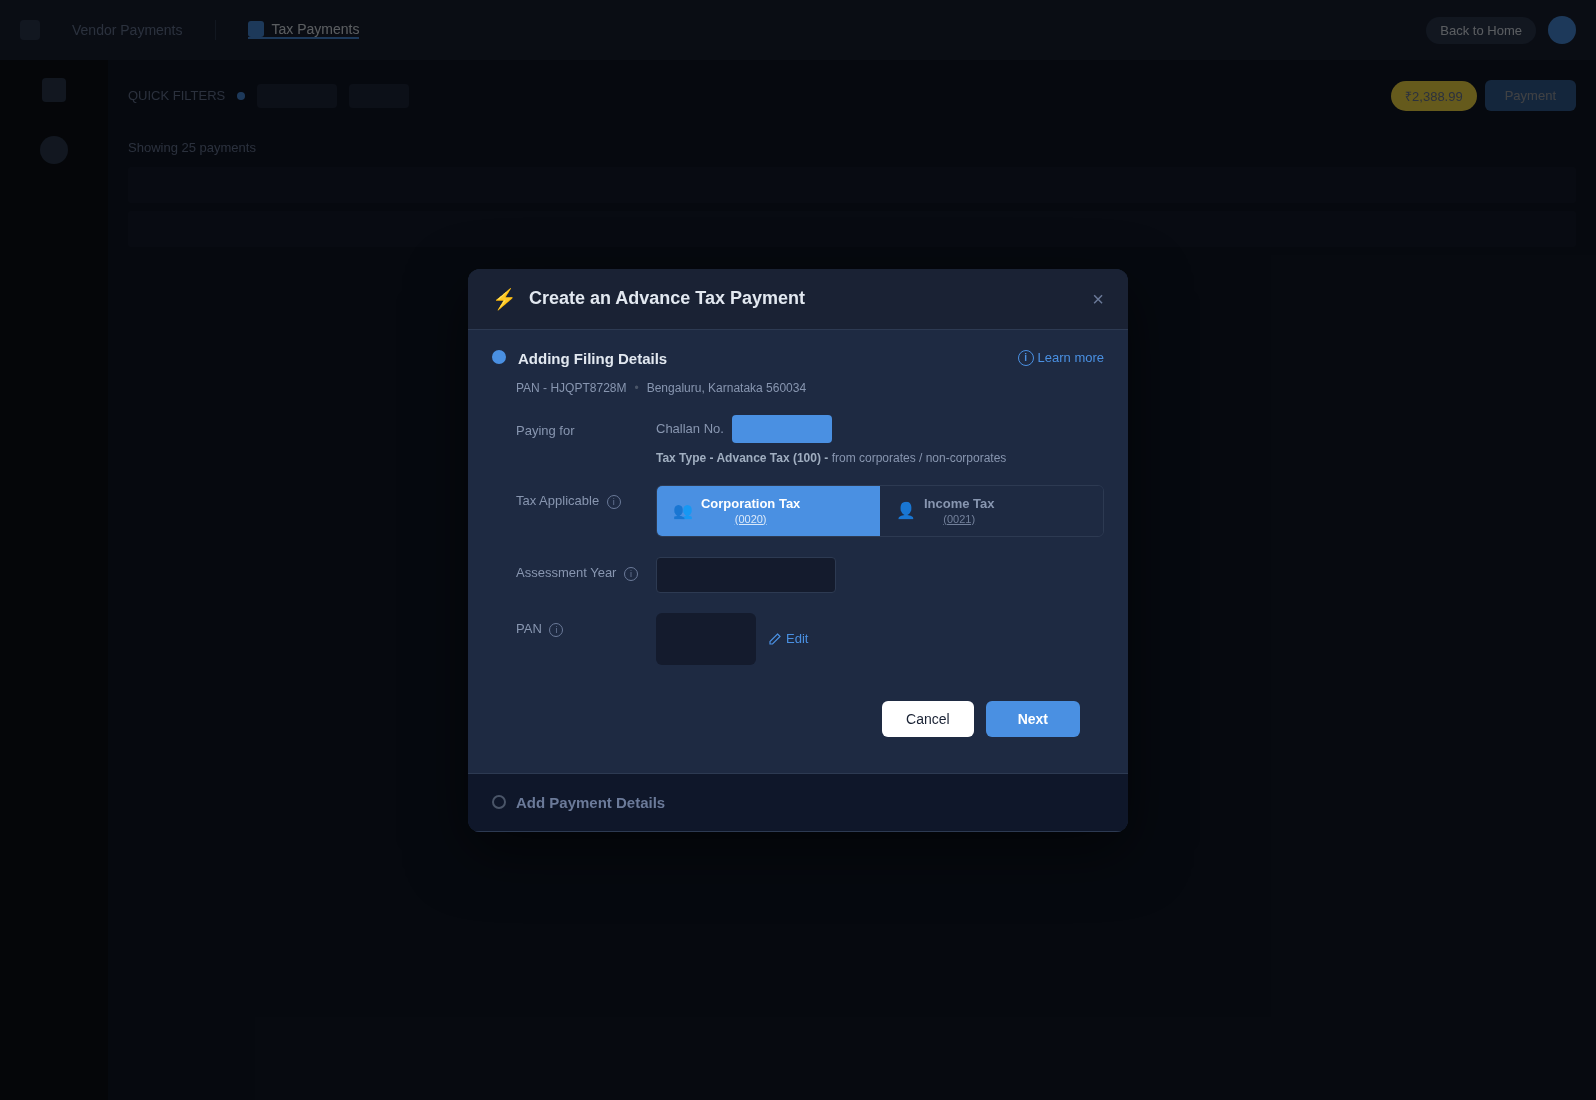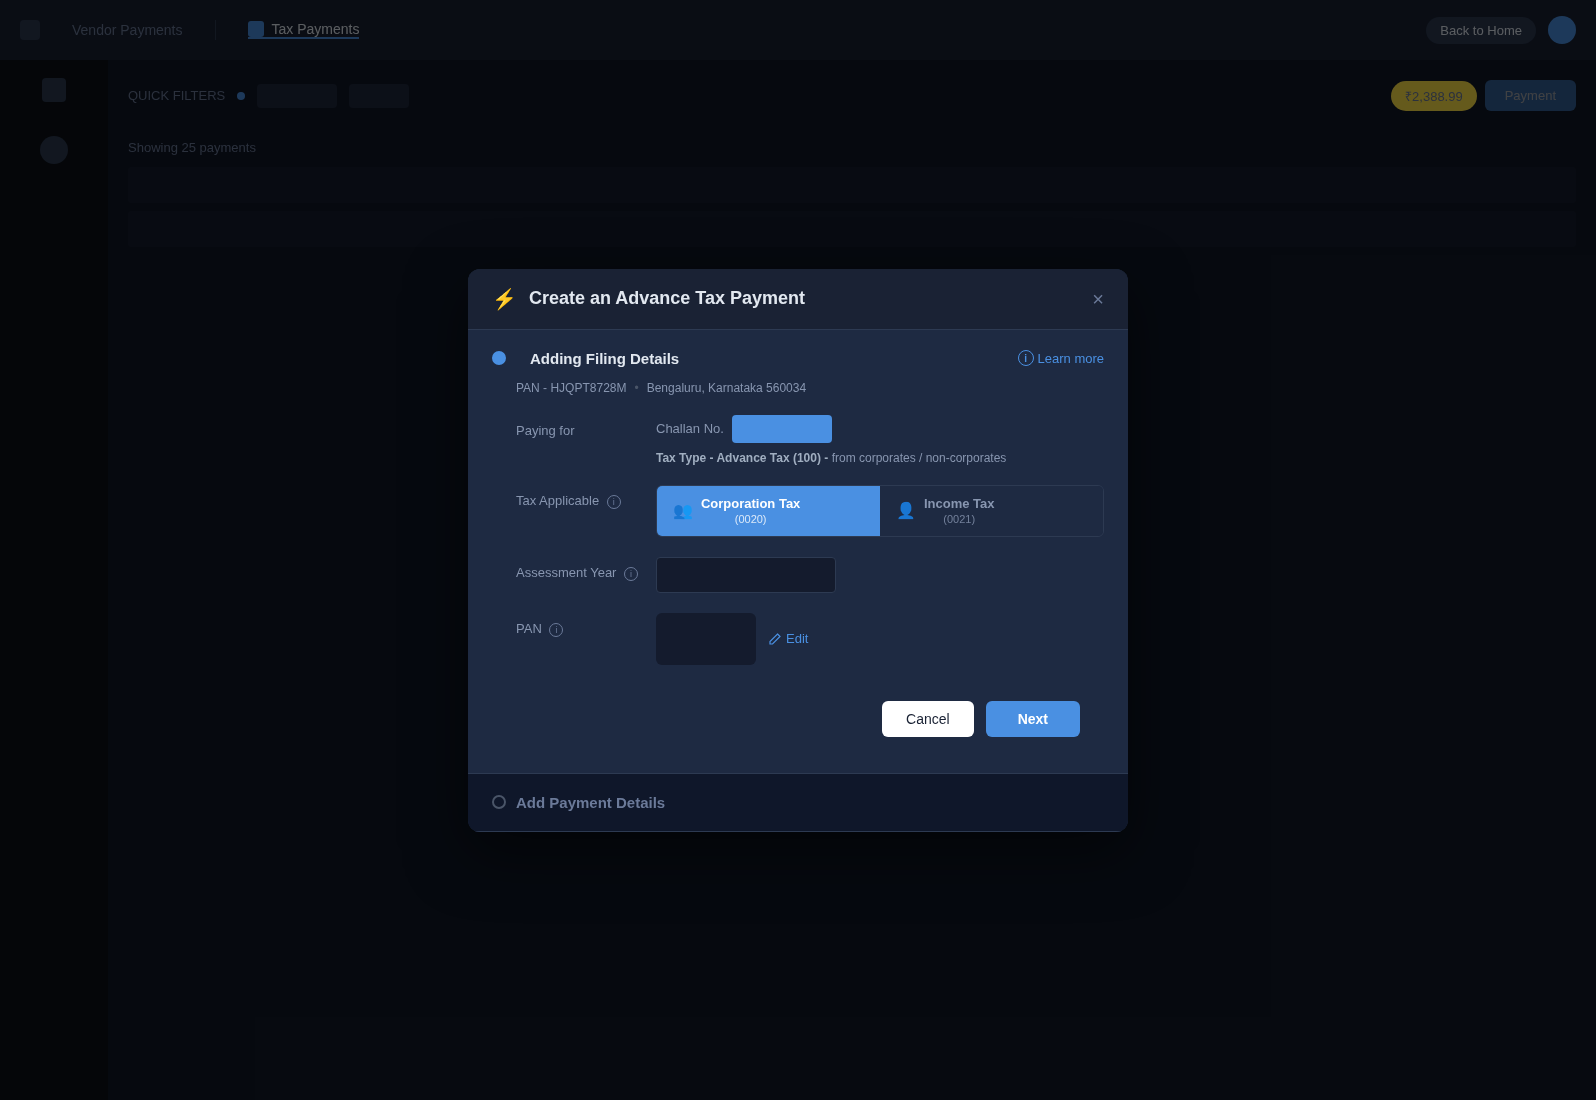--- a/index.html
+++ b/index.html
@@ -195,22 +195,22 @@
     .step-section.active {
       background: #1e2a42;
     }
 
     .step-section.inactive {
       background: #0f172a;
     }
 
     .step-header {
       display: flex;
-      align-items: center;
-      gap: 24px;
+      align-items: flex-start;
+      gap: 12px;
       margin-bottom: 14px;
     }
 
     .step-radio {
       width: 14px; height: 14px;
       border-radius: 50%;
       border: 2px solid #4a90e2;
       background: transparent;
       flex-shrink: 0;
     }
@@ -378,20 +378,21 @@
 
     .tax-option-name {
       font-weight: 600;
       display: block;
       font-size: 13px;
     }
 
     .tax-option-code {
       font-size: 11px;
       opacity: 0.8;
+      text-decoration: underline;
     }
 
     
     .pan-value-box {
       background: #141b2d;
       border-radius: 6px;
       width: 100px;
       height: 52px;
       display: flex;
       align-items: center;

